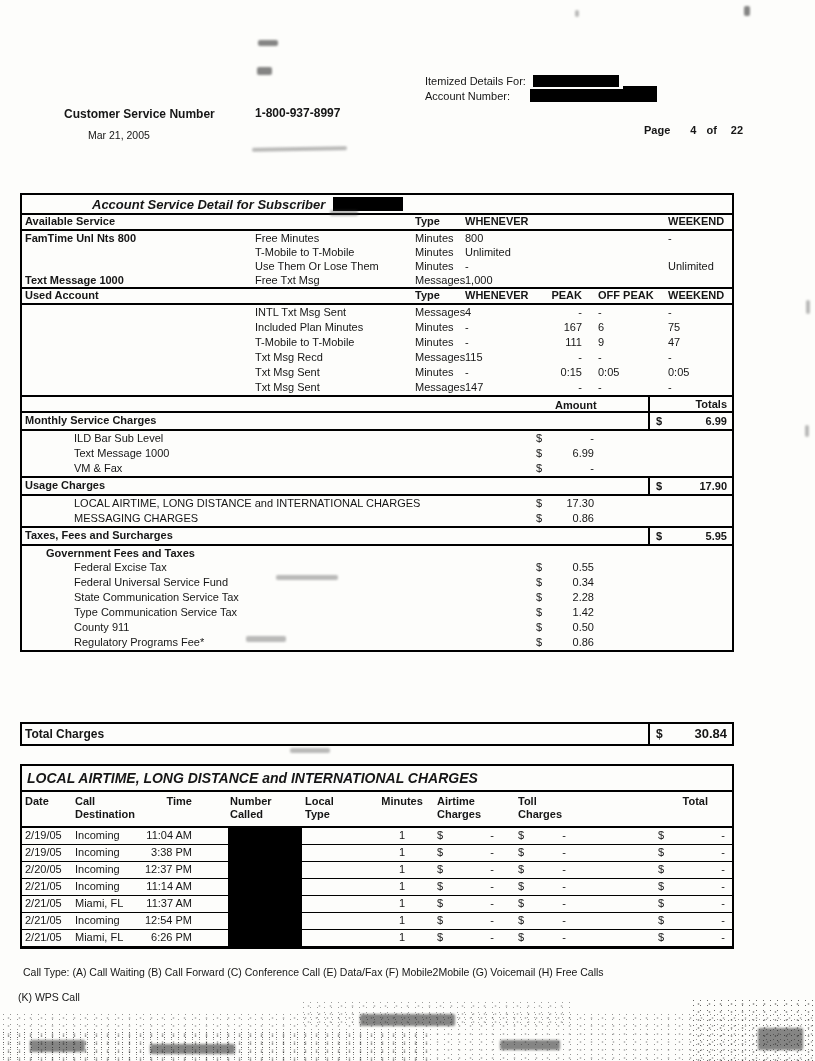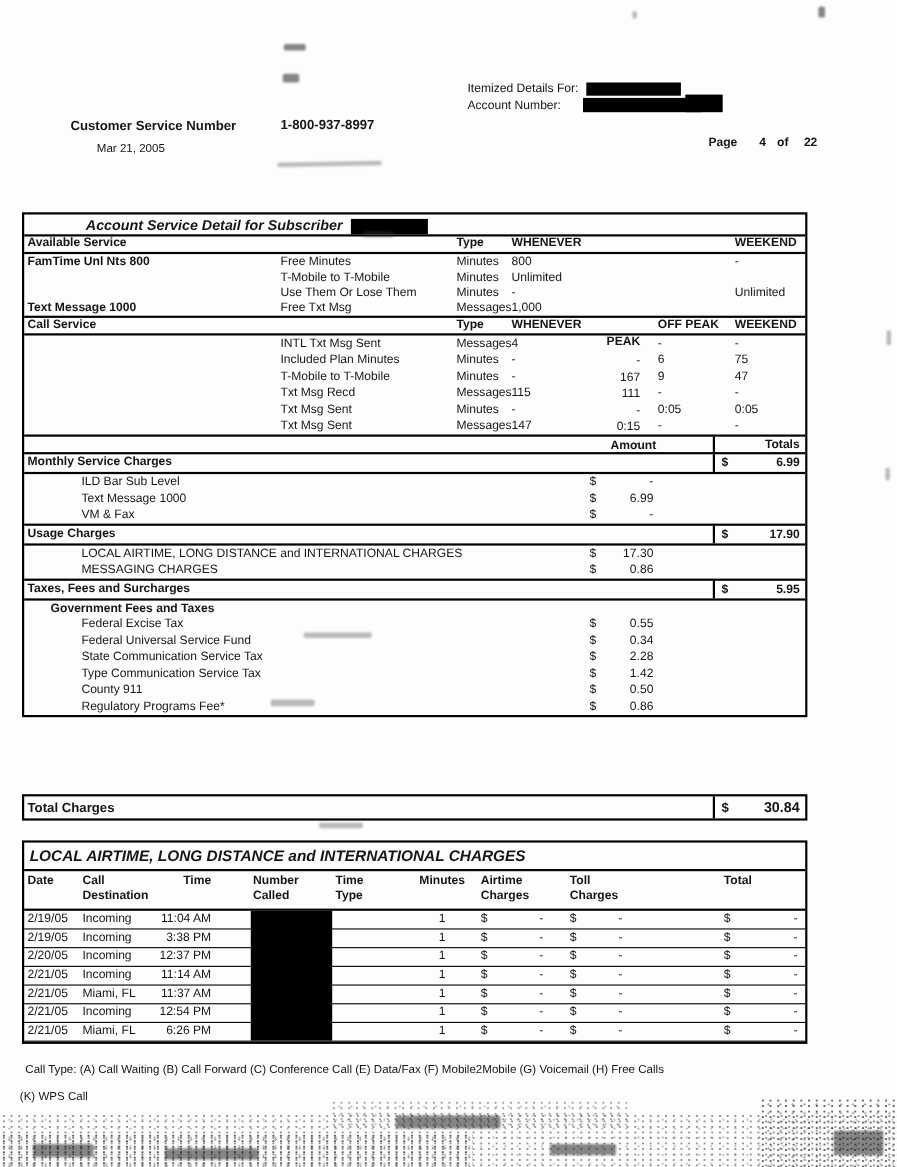--- a/index.html
+++ b/index.html
@@ -14,28 +14,28 @@
 
   
   .hdr-line { display:flex; align-items:center; gap:7px; height:15px; }
   .cs-label { font-size:12px; font-weight:bold; }
   .cs-number { font-size:12px; font-weight:bold; }
   .page-ind { display:flex; font-weight:bold; }
   .page-ind span { display:inline-block; }
 
   
   .acct-table { position:absolute; left:20px; top:193px; width:714px; border:2px solid #000; font-size:11px; }
-  .t-title { height:20px; line-height:17px; border-bottom:2px solid #000; padding-left:56px;
-             font-weight:bold; font-style:italic; font-size:13px; display:flex; align-items:flex-end; }
+  .t-title { height:20px; line-height:17px; border-bottom:2px solid #000; padding-left:70px;
+             font-weight:bold; font-style:italic; font-size:13px; display:flex; align-items:center; }
   .title-redact { width:70px; height:14px; margin-left:8px; }
 
   .grid-svc { display:grid; grid-template-columns:233px 160px 50px 55px 62px 72px 1fr; }
   .grid-svc > div { white-space:nowrap; }
   .c-svc { padding-left:3px; font-weight:bold; }
-  .c-peak { text-align:right;margin-top:16px; }
+  .c-peak { text-align:right; }
   .c-off { padding-left:16px; }
   .c-wk { padding-left:14px; }
 
   .avail-head { height:16px; line-height:13px; border-bottom:2px solid #000; font-weight:bold; }
   .avail-row  { height:14px; line-height:14px; }
   .used-head  { height:18px; line-height:13px; border-top:2px solid #000; border-bottom:2px solid #000; font-weight:bold; }
   .used-row   { height:15px; line-height:15px; }
 
   .row-at   { position:relative; height:16px; line-height:15px; border-top:2px solid #000; }
   .at-amount { position:absolute; left:533px; top:1px; font-weight:bold; }
@@ -69,21 +69,21 @@
   .cd-date { padding-left:3px; }
   .cd-dest { padding-left:5px; }
   .cd-time { text-align:right; }
   .cd-num  { padding-left:38px; padding-right:30px; }
   .cd-ctype{ padding-left:3px; padding-right:28px; }
   .cd-min  { text-align:center; }
   .cd-air  { display:flex; justify-content:space-between; padding-right:24px; }
   .cd-toll { display:flex; justify-content:space-between; padding-right:32px; }
   .cd-total{ display:flex; justify-content:space-between; padding-right:7px; }
   .h-air, .h-toll { padding-right:30px; }
-  .h-total { text-align:left; padding-right:11px; }
+  .h-total { text-align:right; padding-right:24px; }
   .num-redact { position:absolute; left:206px; top:62px; width:74px; height:118px; background:#000; }
 
   .legend { position:absolute; left:23px; top:966px; font-size:10.5px; }
   .wps { position:absolute; left:18px; top:991px; font-size:10.5px; }
 
   
   .smudge { position:absolute; background:rgba(35,35,35,.55); filter:blur(1.2px); border-radius:2px; }
   .smudge.light { background:rgba(60,60,60,.35); }
   .speckle { position:absolute;
     background-image:
@@ -166,21 +166,21 @@
       <div class="c-svc">Text Message 1000</div>
       <div>Free Txt Msg</div>
       <div>Messages</div>
       <div>1,000</div>
       <div></div>
         <div></div>
       <div class="c-wk"></div>
     </div>
 
     <div class="grid-svc used-head">
-      <div style="padding-left:3px;">Call Service</div>
+      <div style="padding-left:3px;">Used Account</div>
       <div></div>
       <div>Type</div>
       <div>WHENEVER</div>
       <div class="c-peak">PEAK</div>
       <div class="c-off">OFF PEAK</div>
       <div class="c-wk">WEEKEND</div>
     </div>
 
     <div class="grid-svc used-row">
       <div></div>
@@ -356,21 +356,21 @@
     </div>
   </div>
 
   <div class="call-table" style="position:absolute;">
     <div class="ct-title">LOCAL AIRTIME, LONG DISTANCE and INTERNATIONAL CHARGES</div>
     <div class="ct-grid ct-head">
       <div class="cd-date">Date</div>
       <div class="cd-dest">Call Destination</div>
       <div class="cd-time">Time</div>
       <div class="cd-num">Number Called</div>
-      <div class="cd-ctype">Time Type</div>
+      <div class="cd-ctype">Local Type</div>
       <div class="cd-min">Minutes</div>
       <div class="h-air">Airtime Charges</div>
       <div class="h-toll">Toll Charges</div>
       <div></div>
       <div class="h-total">Total</div>
     </div>
 
     <div class="ct-grid ct-row">
       <div class="cd-date">2/19/05</div>
       <div class="cd-dest">Incoming</div>

